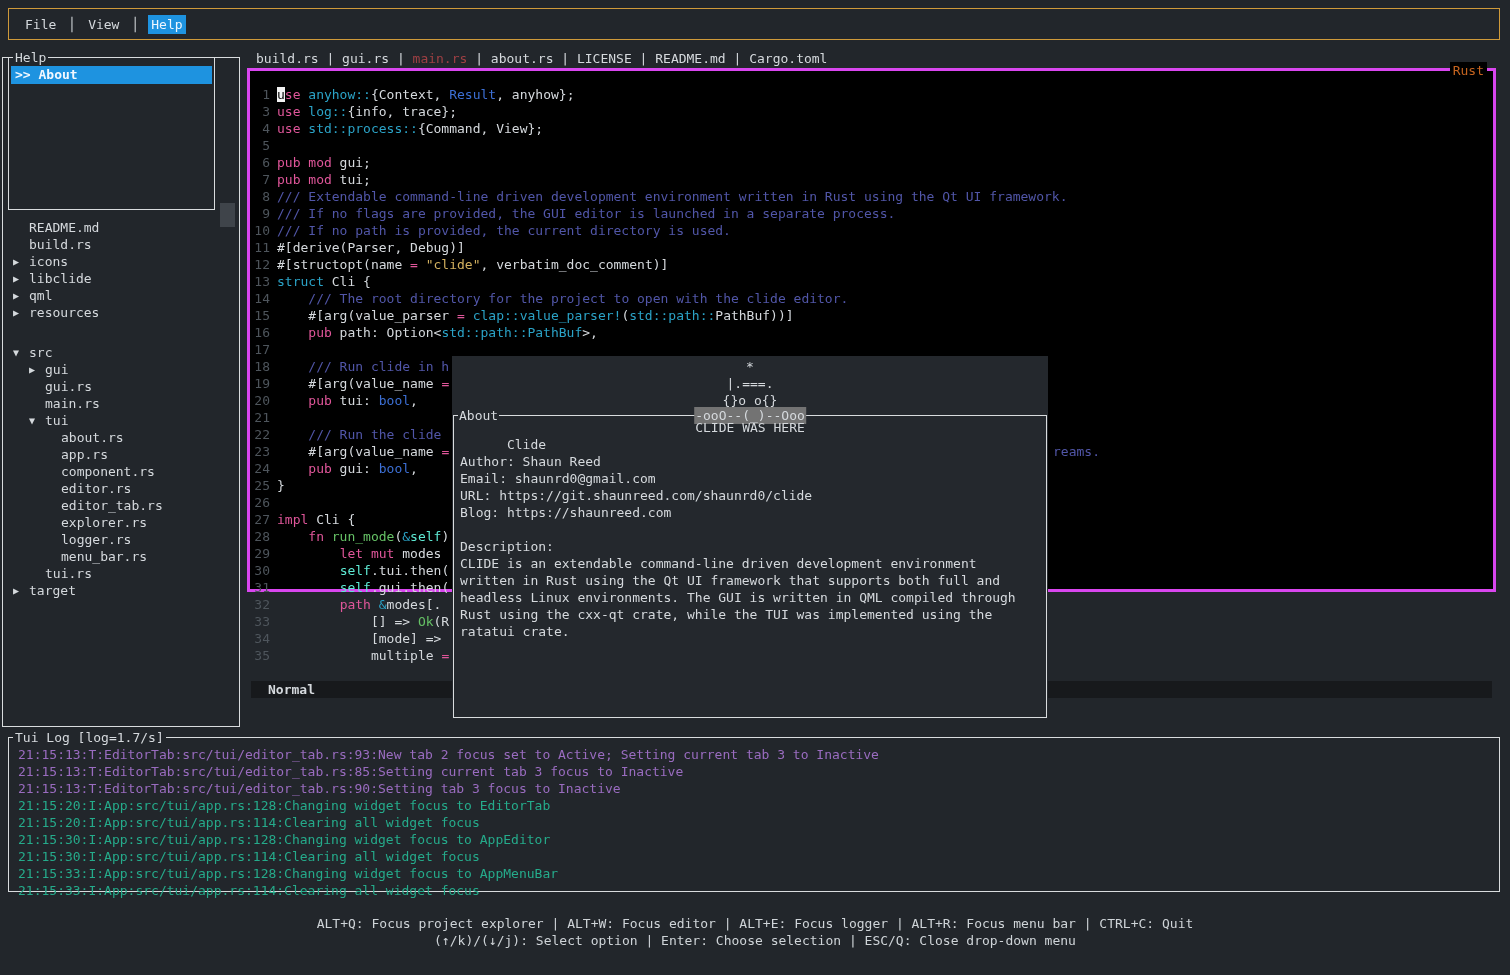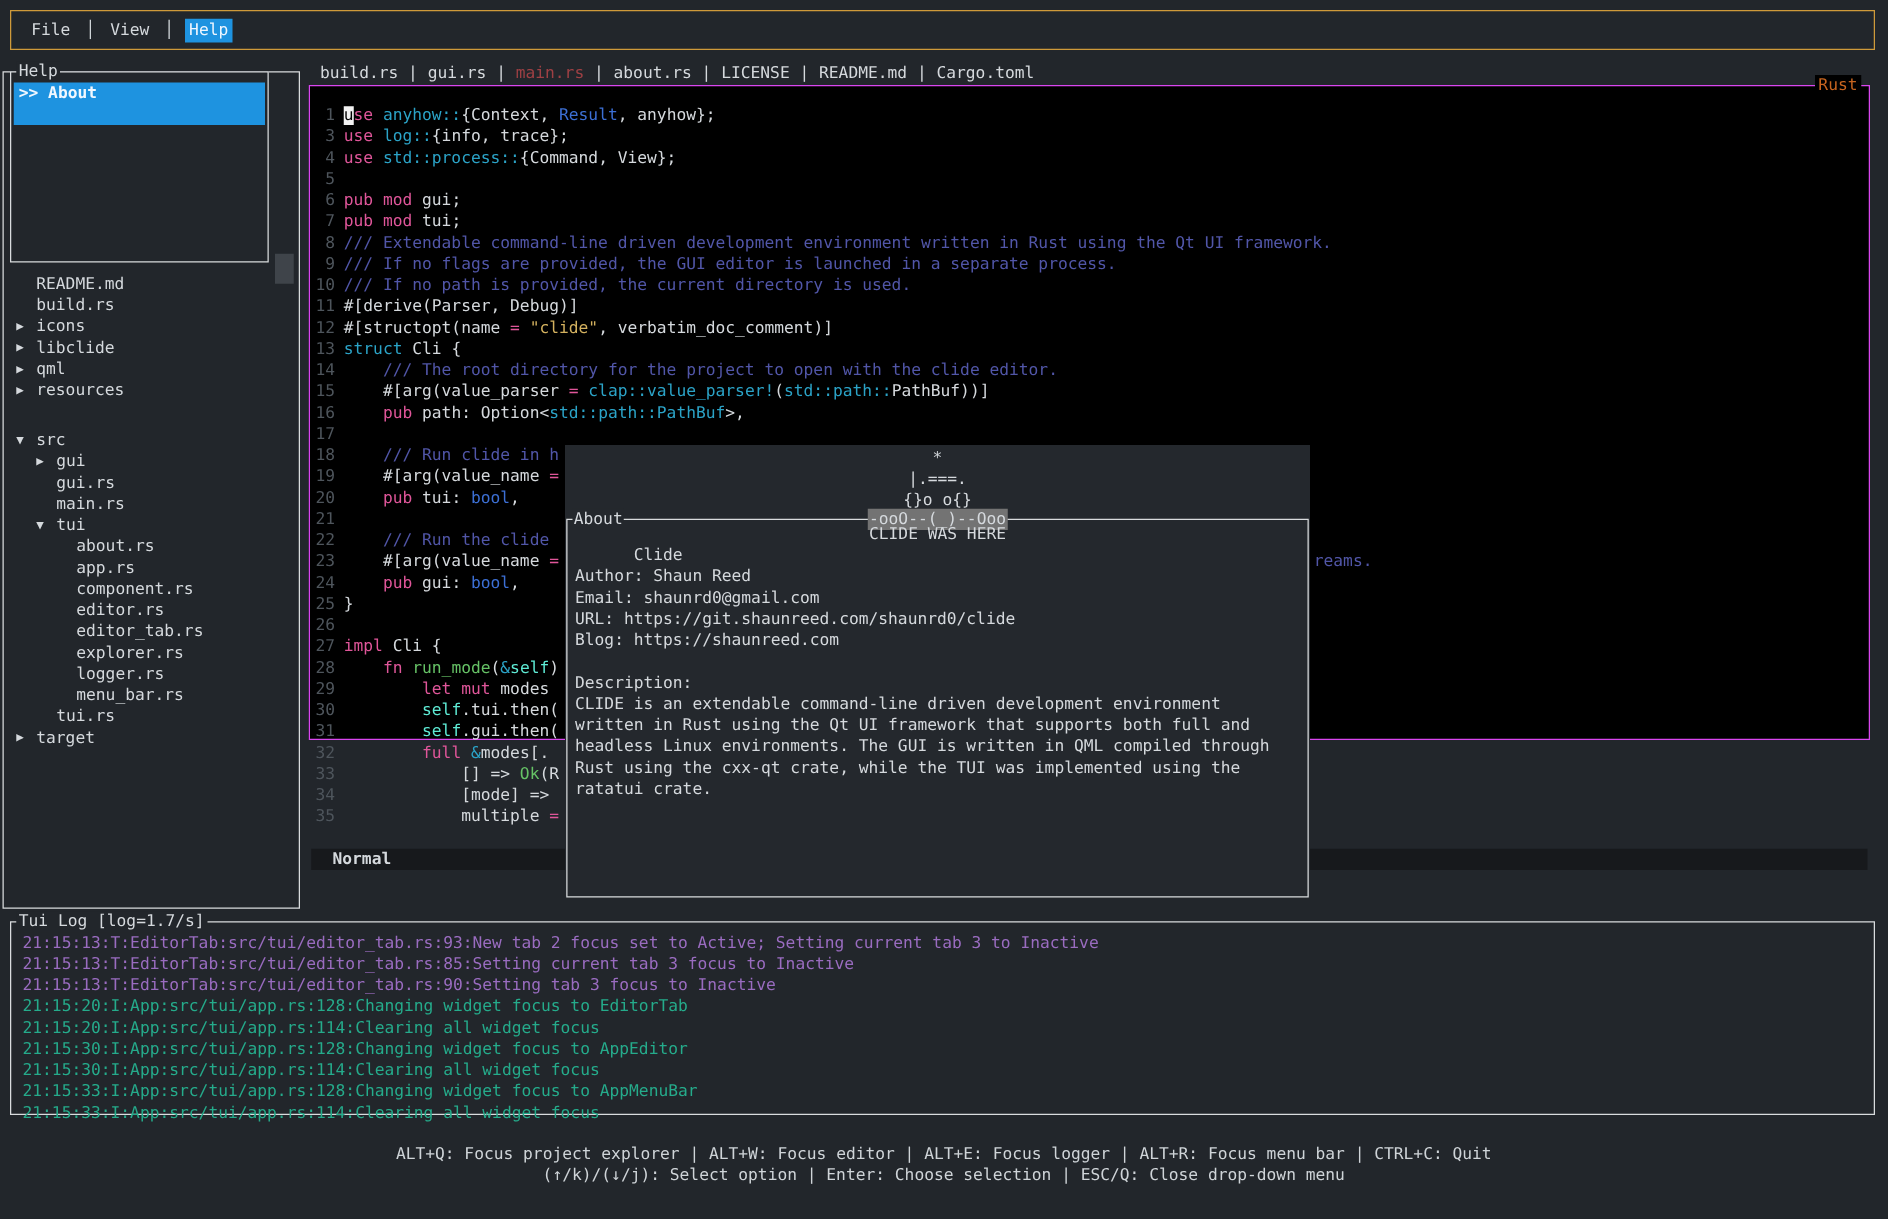--- a/index.html
+++ b/index.html
@@ -41,33 +41,33 @@
   
   .help-box {
     position:absolute; left:8px; top:57px; width:207px; height:153px;
     background:#22262b; border:1px solid #d9dcde; z-index:5;
   }
   .pane-title {
     position:absolute; top:-9px; left:4px; background:#22262b; padding:0 2px;
     white-space:pre;
   }
   .help-item {
-    position:absolute; left:2px; right:2px; top:8px; height:34px;
+    position:absolute; left:2px; right:2px; top:8px; height:18px;
     background:#1e93e0; color:#f2f8ff; font-weight:bold;
     padding-left:4px; line-height:18px; white-space:pre;
   }
 
   
   .tabs { position:absolute; left:256px; top:50px; height:17px; white-space:pre; }
   .tab-active { color:#9e4044; }
 
   
   .editor {
     position:absolute; left:247px; top:68px; width:1249px; height:524px;
-    background:#000; border:1px solid #d946ef; z-index:1;
+    background:#000; border:3px solid #d946ef; z-index:1;
   }
   .rust-badge {
     position:absolute; top:-9px; right:6px; background:#000; padding:0 3px;
     color:#c6641f;
   }
   .code { position:absolute; left:0; top:15px; width:100%; }
   .code-row { height:17px; white-space:pre; padding-left:4px; }
   .lnum { display:inline-block; width:16px; text-align:right; color:#4e555c; margin-right:7px; }
   .tk-kw   { color:#e0569a; }
   .tk-path { color:#2ba3c7; }
@@ -194,21 +194,21 @@
       <div class="code-row"><span class="lnum">22</span><span class="tk-txt">    </span><span class="tk-com">/// Run the clide</span></div>
       <div class="code-row"><span class="lnum">23</span><span class="tk-txt">    #[arg(value_name </span><span class="tk-op">=</span></div>
       <div class="code-row"><span class="lnum">24</span><span class="tk-txt">    </span><span class="tk-kw">pub</span><span class="tk-txt"> gui: </span><span class="tk-type">bool</span><span class="tk-txt">,</span></div>
       <div class="code-row"><span class="lnum">25</span><span class="tk-txt">}</span></div>
       <div class="code-row"><span class="lnum">26</span></div>
       <div class="code-row"><span class="lnum">27</span><span class="tk-kw">impl</span><span class="tk-txt"> Cli {</span></div>
       <div class="code-row"><span class="lnum">28</span><span class="tk-txt">    </span><span class="tk-kw">fn</span><span class="tk-txt"> </span><span class="tk-fn">run_mode</span><span class="tk-txt">(</span><span class="tk-path">&amp;</span><span class="tk-self">self</span><span class="tk-txt">)</span></div>
       <div class="code-row"><span class="lnum">29</span><span class="tk-txt">        </span><span class="tk-kw">let</span><span class="tk-txt"> </span><span class="tk-kw">mut</span><span class="tk-txt"> modes</span></div>
       <div class="code-row"><span class="lnum">30</span><span class="tk-txt">        </span><span class="tk-self">self</span><span class="tk-txt">.tui.then(</span></div>
       <div class="code-row"><span class="lnum">31</span><span class="tk-txt">        </span><span class="tk-self">self</span><span class="tk-txt">.gui.then(</span></div>
-      <div class="code-row"><span class="lnum">32</span><span class="tk-txt">        </span><span class="tk-kw">full</span><span class="tk-txt"> </span><span class="tk-path">&amp;</span><span class="tk-txt">modes[.</span></div>
+      <div class="code-row"><span class="lnum">32</span><span class="tk-txt">        </span><span class="tk-kw">path</span><span class="tk-txt"> </span><span class="tk-path">&amp;</span><span class="tk-txt">modes[.</span></div>
       <div class="code-row"><span class="lnum">33</span><span class="tk-txt">            [] =&gt; </span><span class="tk-fn">Ok</span><span class="tk-txt">(R</span></div>
       <div class="code-row"><span class="lnum">34</span><span class="tk-txt">            [mode] =&gt;</span></div>
       <div class="code-row"><span class="lnum">35</span><span class="tk-txt">            multiple </span><span class="tk-op">=</span></div>
     </div>
   <span class="overflow-frag">reams.</span>
   <div class="status-strip">Normal</div>
 </div>
 
 <div class="about-overlay">
   <pre class="about-art" id="about-art">*

